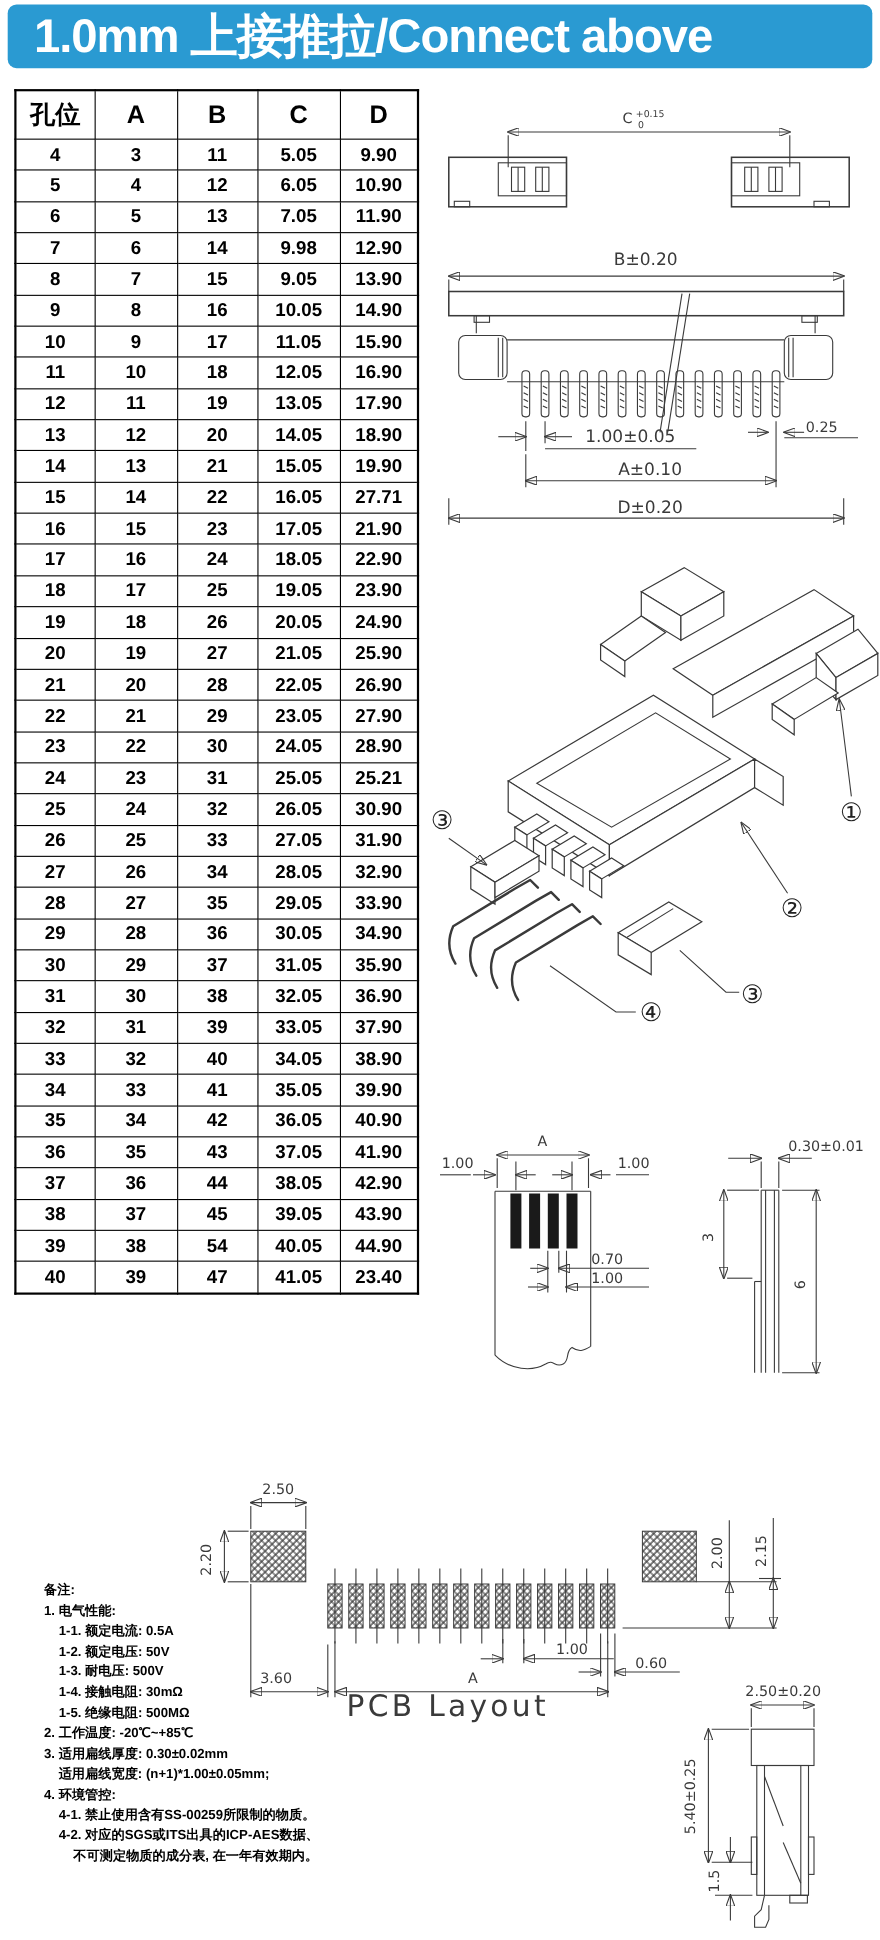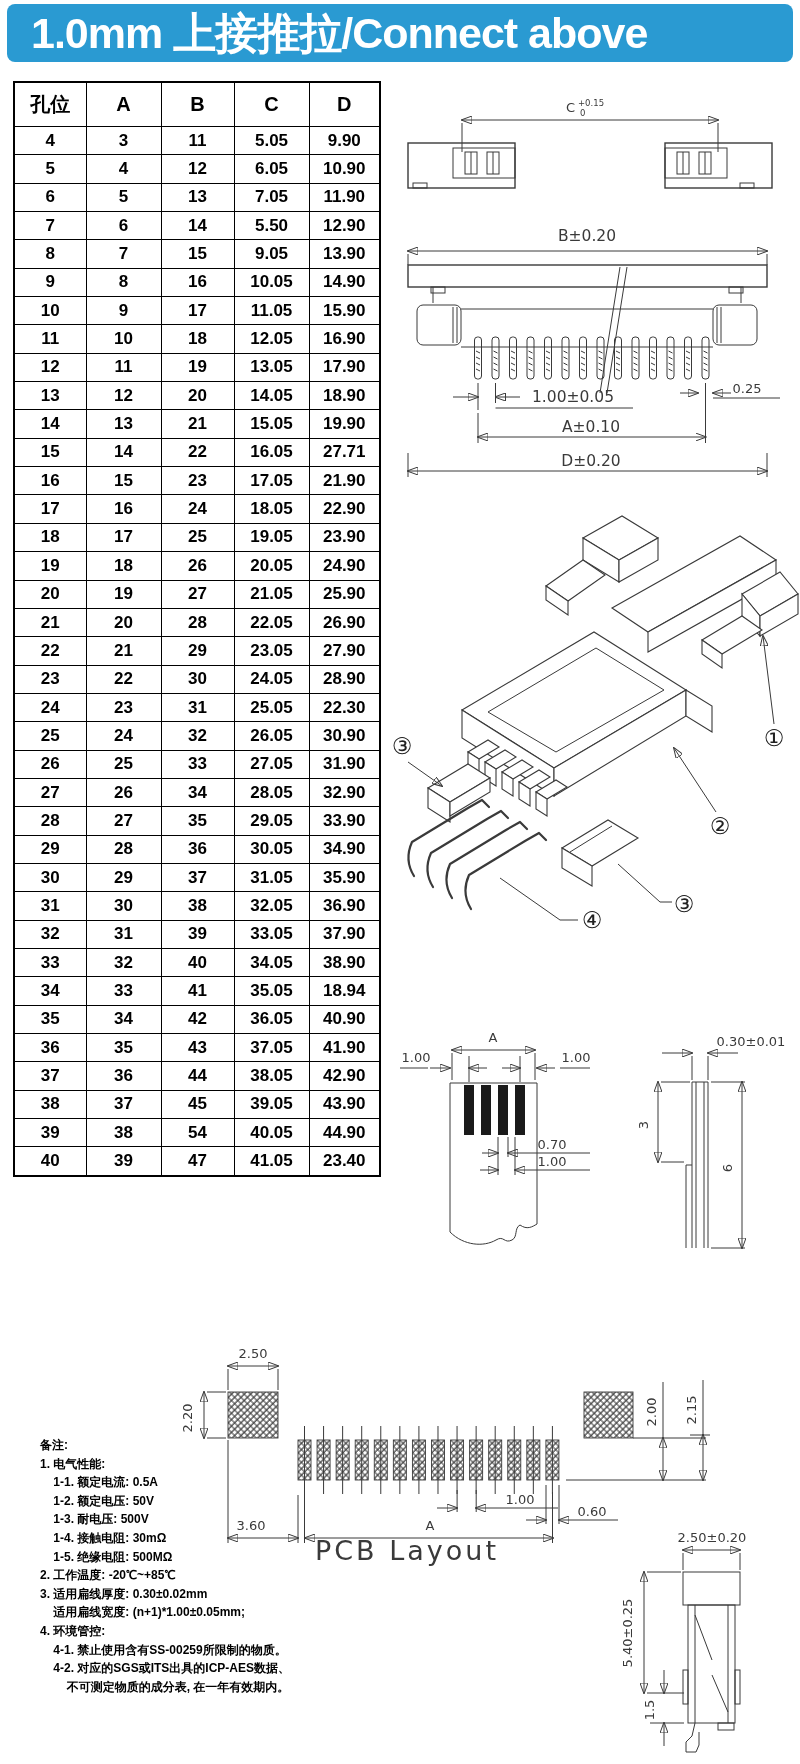--- a/index.html
+++ b/index.html
@@ -5,21 +5,21 @@
   html,body{margin:0;padding:0;background:#fff;}
   #canvas{position:relative;width:800px;height:1764px;background:#fff;overflow:hidden;
           font-family:"Liberation Sans",sans-serif;padding-left:39px;}
   .banner{position:absolute;left:7px;top:4px;width:786px;height:58px;background:#2A9AD2;
           border-radius:8px;color:#fff;font-weight:bold;font-size:43px;line-height:59px;
           padding-left:24px;box-sizing:border-box;letter-spacing:-1px;white-space:nowrap;}
   table.spec{position:absolute;left:13px;top:81px;width:366px;border-collapse:collapse;
              table-layout:fixed;border:2px solid #000;}
   table.spec th,table.spec td{border:1px solid #000;text-align:center;padding:0;
              font-weight:bold;color:#000;}
-  table.spec th{height:43px;font-size:20px;}
+  table.spec th{height:43px;font-size:23px;}
   table.spec td{height:27.35px;font-size:17px;}
   #notes-block{position:absolute;left:40px;top:1436px;color:#000;font-weight:bold;
                font-size:12px;line-height:18.6px;white-space:pre;}
   #drawings{position:absolute;left:0;top:0;}
   #drawings line,#drawings rect,#drawings path,#drawings polygon,#drawings polyline{
       stroke:#3a3a3a;fill:none;stroke-width:1;}
   #drawings .fw{fill:#ffffff;stroke-width:1.1;}
   #drawings .dark{fill:#1a1a1a;stroke:none;}
   #drawings .hatch{fill:url(#hatch);stroke:#3a3a3a;stroke-width:0.9;}
   #drawings .thick{stroke-width:1.4;}
@@ -77,21 +77,21 @@
           <td>6</td>
           <td>5</td>
           <td>13</td>
           <td>7.05</td>
           <td>11.90</td>
         </tr>
         <tr>
           <td>7</td>
           <td>6</td>
           <td>14</td>
-          <td>5.50</td>
+          <td>9.98</td>
           <td>12.90</td>
         </tr>
         <tr>
           <td>8</td>
           <td>7</td>
           <td>15</td>
           <td>9.05</td>
           <td>13.90</td>
         </tr>
         <tr>
@@ -197,21 +197,21 @@
           <td>22</td>
           <td>30</td>
           <td>24.05</td>
           <td>28.90</td>
         </tr>
         <tr>
           <td>24</td>
           <td>23</td>
           <td>31</td>
           <td>25.05</td>
-          <td>22.30</td>
+          <td>25.21</td>
         </tr>
         <tr>
           <td>25</td>
           <td>24</td>
           <td>32</td>
           <td>26.05</td>
           <td>30.90</td>
         </tr>
         <tr>
           <td>26</td>
@@ -267,21 +267,21 @@
           <td>32</td>
           <td>40</td>
           <td>34.05</td>
           <td>38.90</td>
         </tr>
         <tr>
           <td>34</td>
           <td>33</td>
           <td>41</td>
           <td>35.05</td>
-          <td>18.94</td>
+          <td>39.90</td>
         </tr>
         <tr>
           <td>35</td>
           <td>34</td>
           <td>42</td>
           <td>36.05</td>
           <td>40.90</td>
         </tr>
         <tr>
           <td>36</td>

